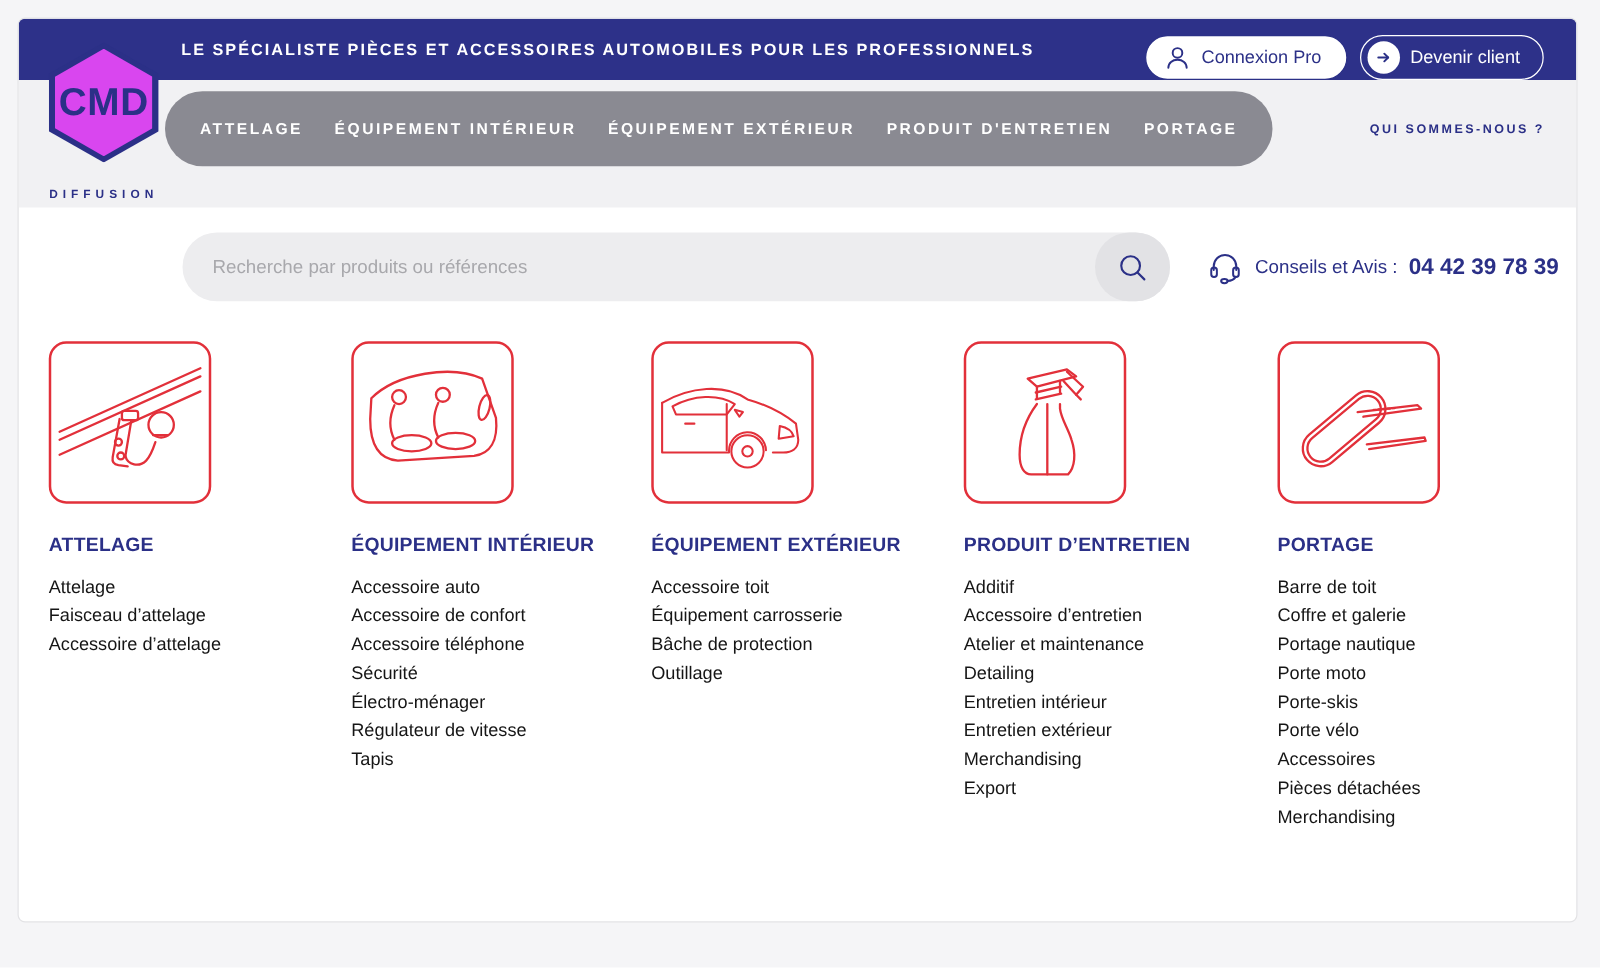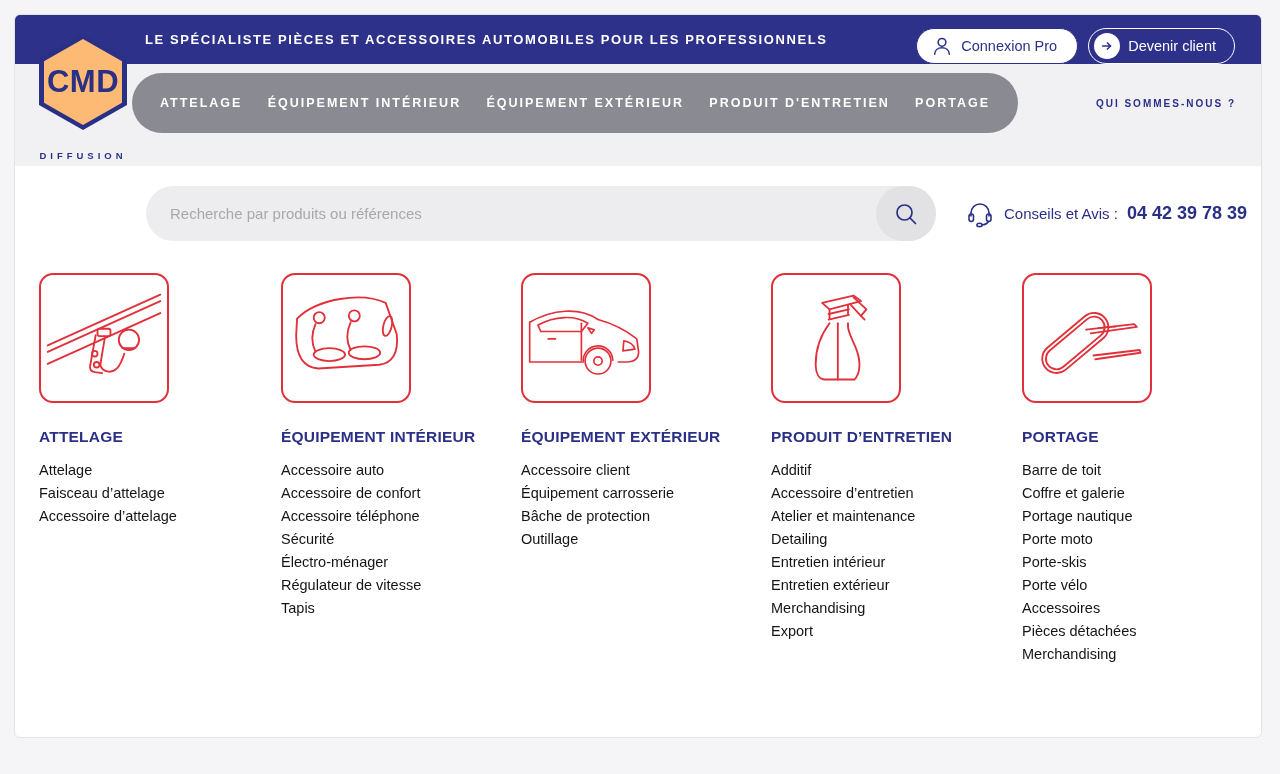--- a/index.html
+++ b/index.html
@@ -42,21 +42,21 @@
     display:flex; align-items:center; justify-content:center;
   }
   
   .logo{position:absolute; left:24px; top:19px; width:88px; text-align:center; cursor:pointer;}
   .hex{
     width:88px; height:96px; background:var(--primary);
     clip-path:polygon(50% 0,100% 26%,100% 74%,50% 100%,0 74%,0 26%);
     position:relative;
   }
   .hex-inner{
-    position:absolute; left:5px; top:5px; width:78px; height:86px; background:#fdba74;
+    position:absolute; left:5px; top:5px; width:78px; height:86px; background:#d946ef;
     clip-path:polygon(50% 0,100% 26%,100% 74%,50% 100%,0 74%,0 26%);
     display:flex; align-items:center; justify-content:center;
   }
   .logo-acronym{color:var(--primary); font-size:31px; font-weight:bold; letter-spacing:.5px;}
   .logo-name{margin-top:20px; color:var(--primary); font-size:9.5px; font-weight:bold; letter-spacing:4px;}
   
   .mainnav{
     position:absolute; left:117px; top:58px; width:886px; height:60px;
     background:var(--nav-gray); border-radius:30px;
     display:flex; align-items:center; justify-content:space-between; padding:0 28px;
@@ -238,21 +238,21 @@
           <circle cx="78" cy="90" r="4.5"></circle>
         <path d="M13 51c18-10 40-11 54-2l-7 9H16Z"></path>
         <path d="M60 49v40"></path>
         <path d="M67 54l7 2-3 4z"></path>
         <path d="M106 68q10 2 12 9l-13 2z"></path>
         <path d="M24 66h8"></path>
       </svg>
     </div>
     <h3 class="cat-title">ÉQUIPEMENT EXTÉRIEUR</h3>
     <ul class="cat-list">
-        <li>Accessoire client</li>
+        <li>Accessoire toit</li>
         <li>Équipement carrosserie</li>
         <li>Bâche de protection</li>
         <li>Outillage</li>
       </ul>
   </div>
 
   <div class="cat cat-4">
     <div class="cat-icon-box">
       <svg width="120" height="120" viewBox="0 0 130 130" fill="none" stroke="#e2303a" stroke-width="2" stroke-linecap="round" stroke-linejoin="round">
         <path d="M50 27l34-8 8 6-34 9z"></path>

